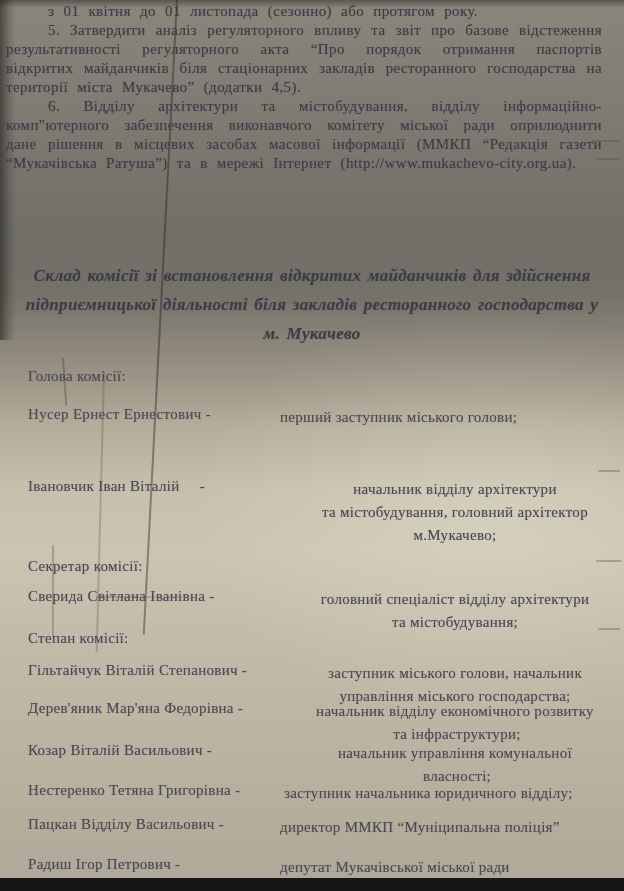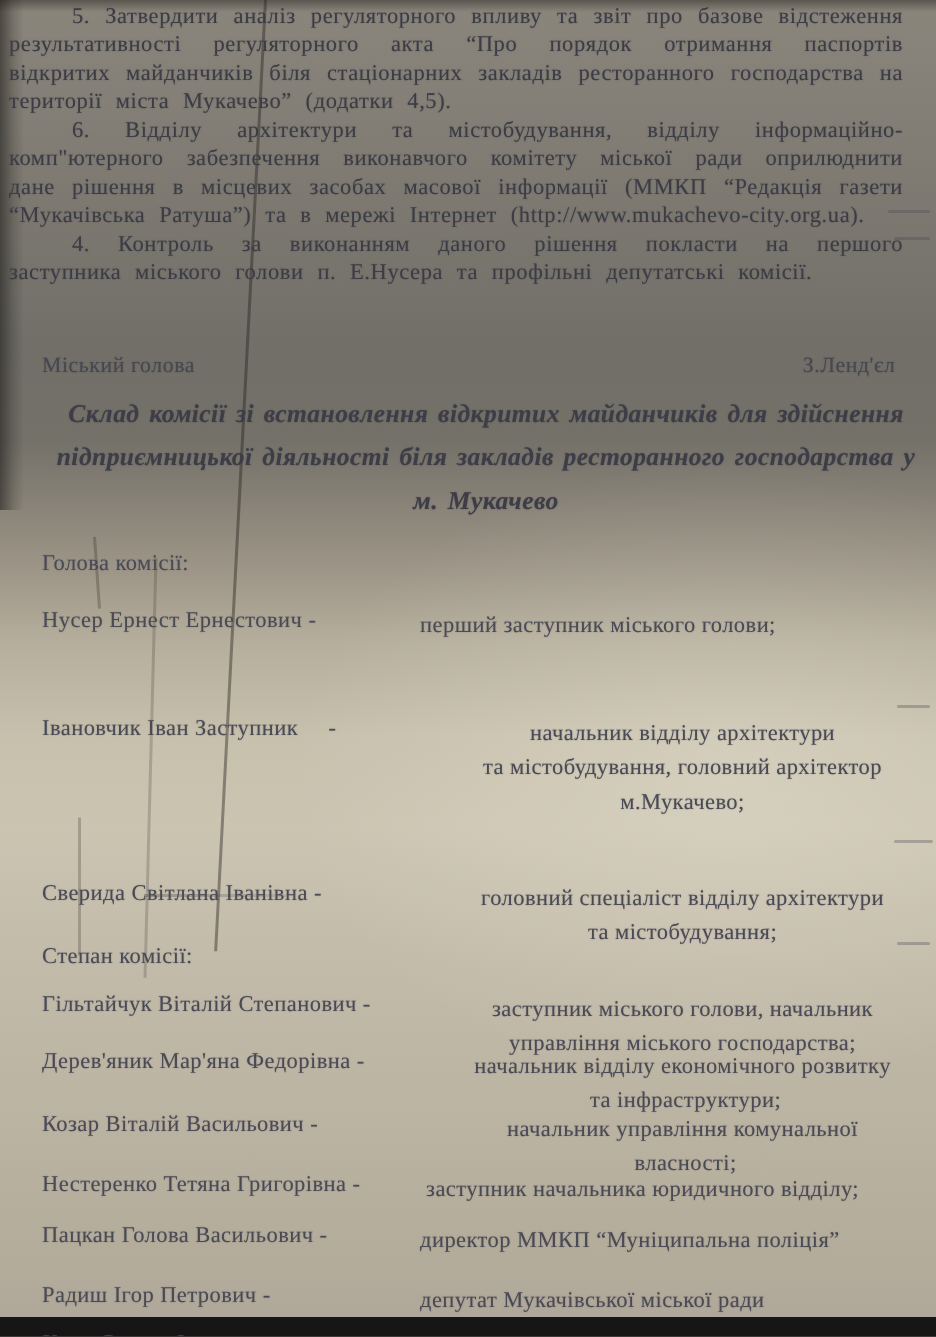--- a/index.html
+++ b/index.html
@@ -49,21 +49,21 @@
   .intro-line{margin:0;text-indent:0;}
 
   .signature-row{position:absolute;left:28px;right:27px;top:236px;
     display:flex;justify-content:space-between;
     font-size:14.5px;letter-spacing:0.4px;color:#474750;
     text-shadow:0 0 1px rgba(70,70,82,0.5);}
 
   .heading{position:absolute;left:22px;width:580px;top:261px;
     font-size:17px;font-weight:bold;font-style:italic;
     line-height:29px;text-align:center;letter-spacing:0.3px;word-spacing:2px;
-    color:#3d3d47;text-shadow:0 0 1px rgba(60,60,72,0.55);margin-left:12px;}
+    color:#3d3d47;text-shadow:0 0 1px rgba(60,60,72,0.55);}
 
   .commission{position:absolute;left:0;top:16px;width:548px;height:891px;
     font-size:15px;letter-spacing:0.3px;color:#4a4a55;
     text-shadow:0 0 1px rgba(80,80,92,0.45);}
   .c-row{position:absolute;left:28px;right:10px;}
   .c-label{white-space:pre-wrap;}
   .m-name{position:absolute;left:0;width:250px;white-space:pre-wrap;}
   .m-pos{position:absolute;left:252px;width:350px;line-height:23px;}
   .p-line{white-space:pre-wrap;text-align:center;}
 </style>
@@ -80,53 +80,50 @@
   <div class="crease crease-d"></div>
   <div class="smudge"></div>
   <div class="streak" style="left:592px;top:140px;width:28px;"></div>
   <div class="streak" style="left:596px;top:158px;width:24px;"></div>
   <div class="streak" style="left:598px;top:470px;width:22px;"></div>
   <div class="streak" style="left:596px;top:560px;width:26px;"></div>
   <div class="streak" style="left:598px;top:628px;width:22px;"></div>
   <div class="bottom-bar" style="background:#161616;"></div>
 
   <div class="doc-body">
+    <p class="intro-line">з 01 квітня до 01 листопада (сезонно) або протягом року.</p>
     <p>5. Затвердити аналіз регуляторного впливу та звіт про базове відстеження результативності регуляторного акта “Про порядок отримання паспортів відкритих майданчиків біля стаціонарних закладів ресторанного господарства на території міста Мукачево” (додатки 4,5).</p>
     <p>6. Відділу архітектури та містобудування, відділу інформаційно-комп"ютерного забезпечення виконавчого комітету міської ради оприлюднити дане рішення в місцевих засобах масової інформації (ММКП “Редакція газети “Мукачівська Ратуша”) та в мережі Інтернет (http://www.mukachevo-city.org.ua).</p>
-    <p>4. Контроль за виконанням даного рішення покласти на першого заступника міського голови п. Е.Нусера та  профільні депутатські комісії.</p>
   </div>
 
-  <div class="signature-row">
-    <span>Міський голова</span>
-    <span>З.Ленд'єл</span>
-  </div>
 
   <div class="heading">Склад комісії зі встановлення відкритих  майданчиків для здійснення підприємницької діяльності біля закладів ресторанного господарства у м. Мукачево</div>
 
   <div class="commission">
 
     <div class="c-row c-label" style="top:352px">Голова комісії:</div>
 
     <div class="c-row" style="top:390px">
       <span class="m-name">Нусер Ернест Ернестович -</span>
       <span class="m-pos">
         <span class="p-line">перший заступник міського голови;</span>
       </span>
     </div>
 
 
     <div class="c-row" style="top:462px">
-      <span class="m-name">Івановчик Іван Заступник     -</span>
+      <span class="m-name">Івановчик Іван Віталій     -</span>
       <span class="m-pos">
         <div class="p-line">начальник відділу архітектури</div>
         <div class="p-line">та містобудування, головний архітектор</div>
         <div class="p-line">м.Мукачево;</div>
       </span>
     </div>
 
+    <div class="c-row c-label" style="top:542px">Секретар комісії:</div>
 
     <div class="c-row" style="top:572px">
       <span class="m-name">Сверида Світлана Іванівна -</span>
       <span class="m-pos">
         <div class="p-line">головний спеціаліст відділу архітектури</div>
         <div class="p-line">та містобудування;</div>
       </span>
     </div>
 
     <div class="c-row c-label" style="top:614px">Степан комісії:</div>
@@ -156,21 +153,21 @@
     </div>
 
     <div class="c-row" style="top:766px">
       <span class="m-name">Нестеренко Тетяна Григорівна -</span>
       <span class="m-pos">
         <span class="p-line"> заступник начальника юридичного відділу;</span>
       </span>
     </div>
 
     <div class="c-row" style="top:800px">
-      <span class="m-name">Пацкан Голова Васильович -</span>
+      <span class="m-name">Пацкан Відділу Васильович -</span>
       <span class="m-pos">
         <span class="p-line">директор ММКП “Муніципальна поліція”</span>
       </span>
     </div>
 
     <div class="c-row" style="top:840px">
       <span class="m-name">Радиш Ігор Петрович -</span>
       <span class="m-pos">
         <span class="p-line">депутат Мукачівської міської ради</span>
       </span>

